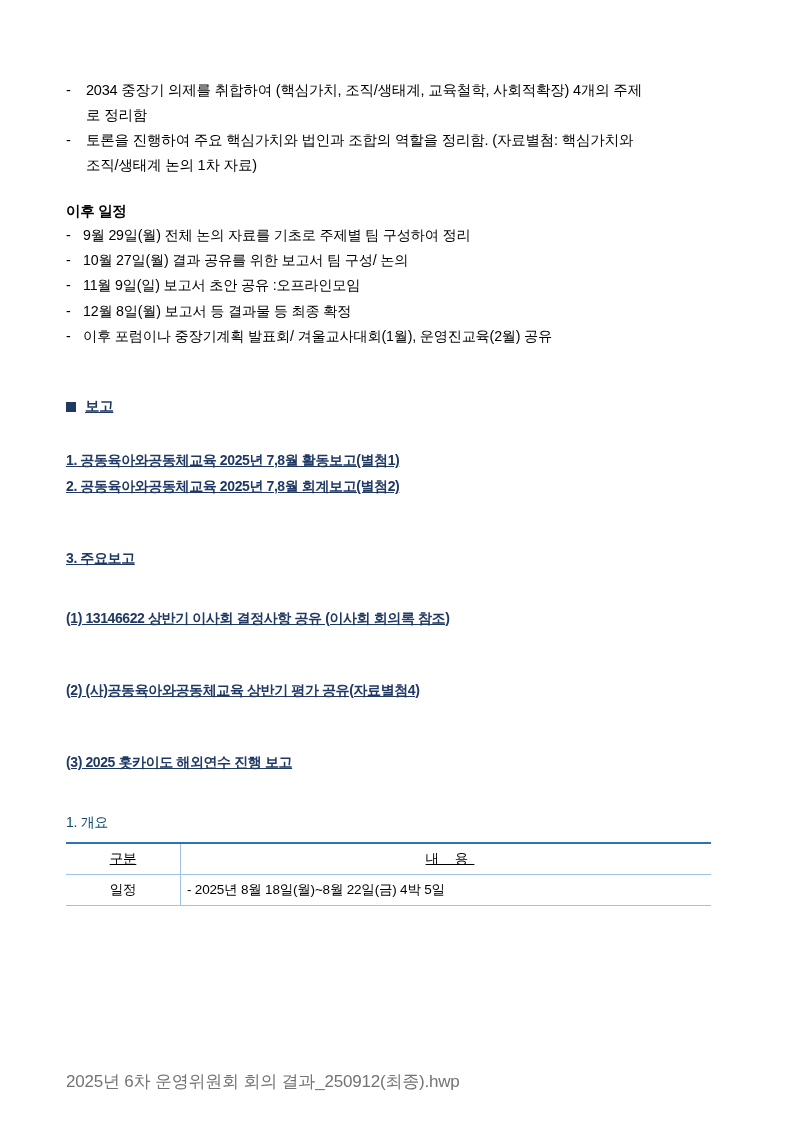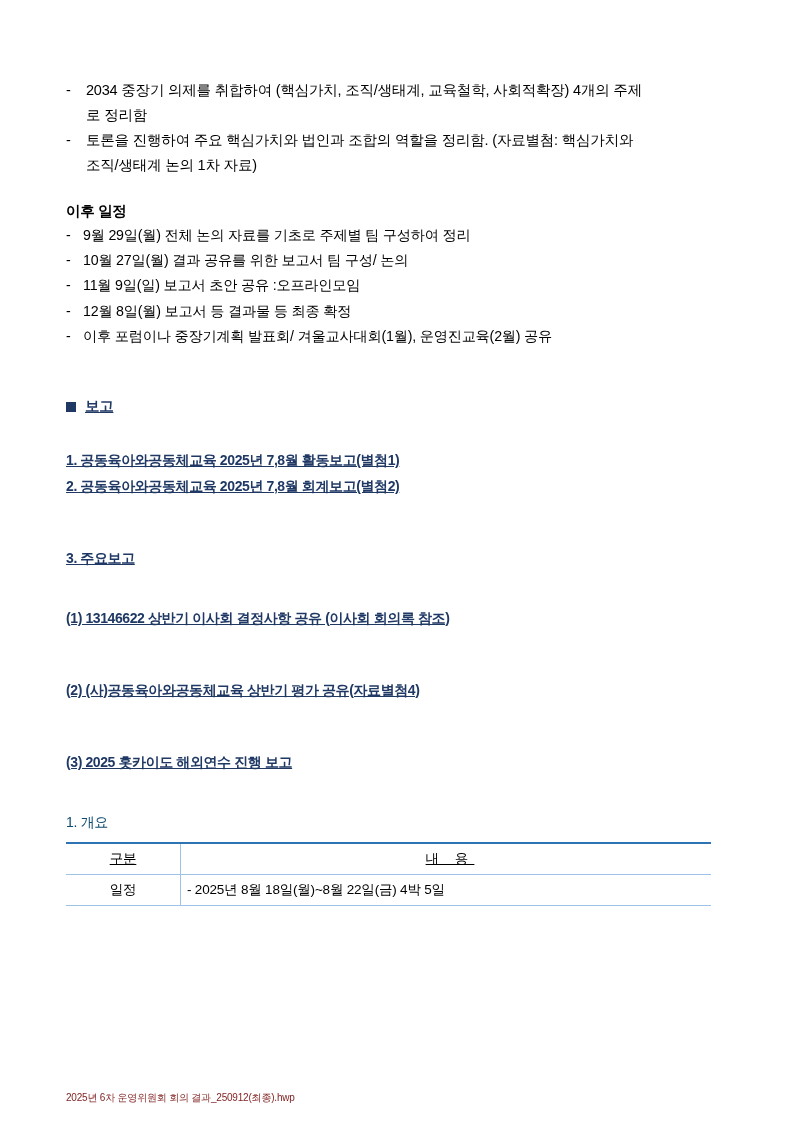--- a/index.html
+++ b/index.html
@@ -151,23 +151,23 @@
     text-align: center;
     padding-left: 8px;
     letter-spacing: 6px;
     text-indent: 6px;
   }
 
   
   .footer {
     position: absolute;
     left: 66px;
-    bottom: 16px;
-    font-size: 10px;
-    color: #7f1d1d;
+    bottom: 28px;
+    font-size: 17px;
+    color: #737373;
     letter-spacing: -0.2px;
   }
 </style>
 </head>
 <body>
 
 <div class="page">
 
   <ul class="bullet-list">
     <li>

